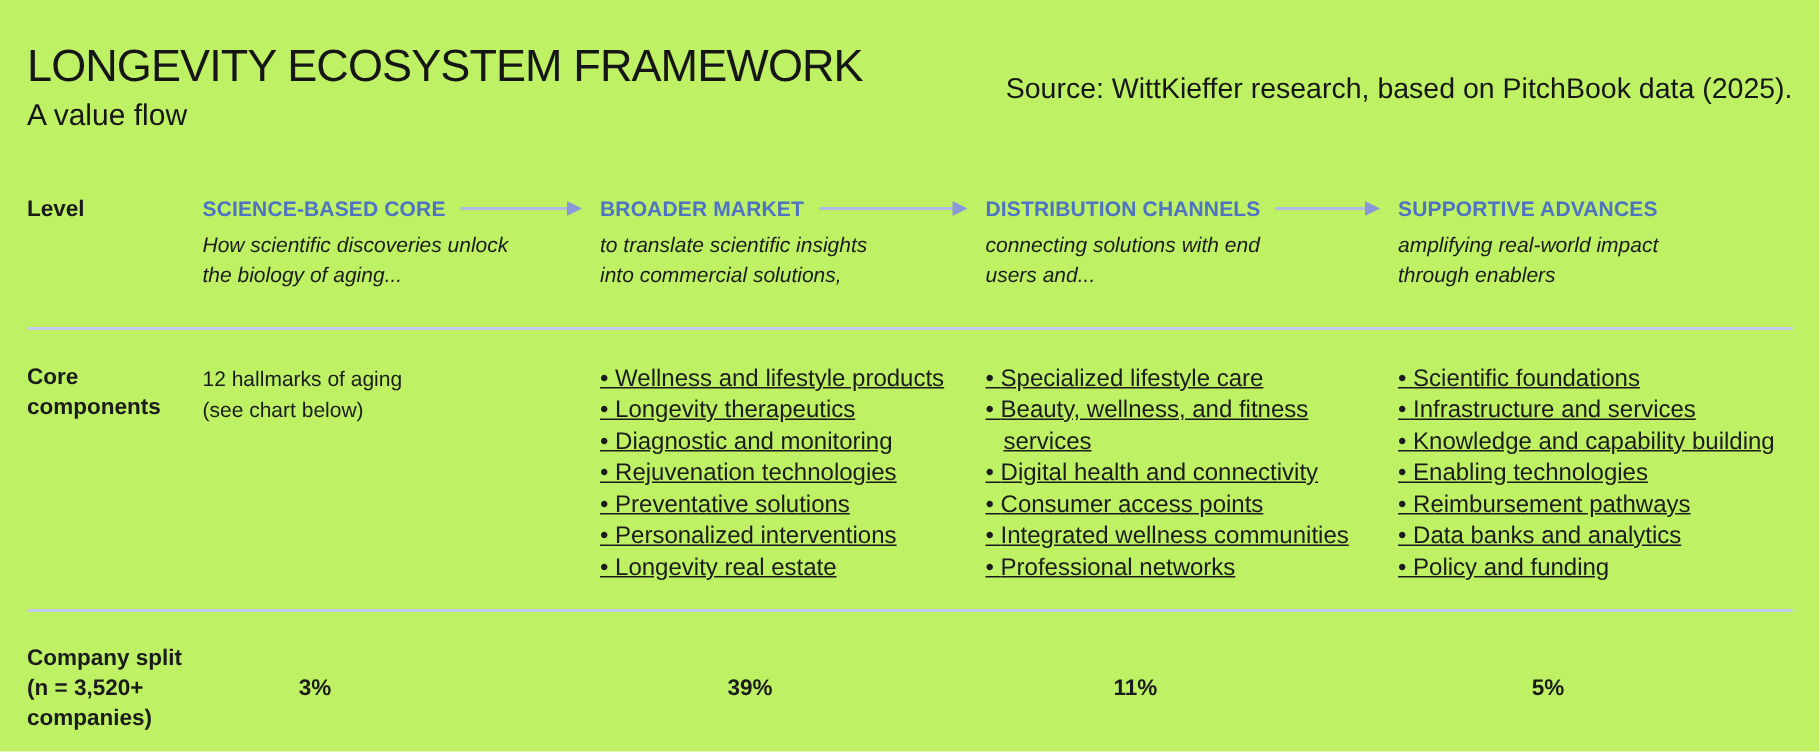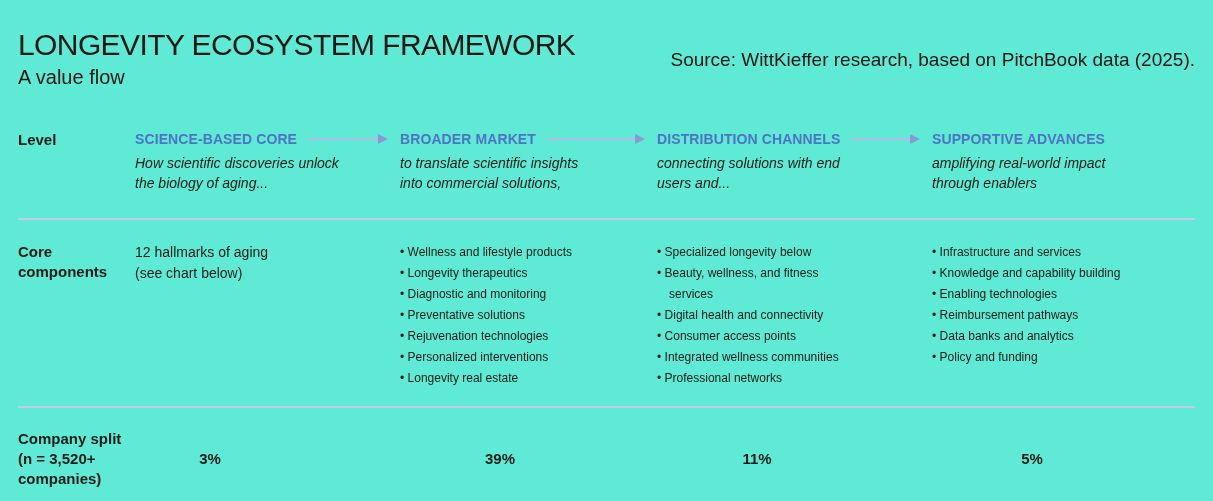--- a/index.html
+++ b/index.html
@@ -11,21 +11,21 @@
   }
   *{box-sizing:border-box;margin:0;padding:0;}
   html,body{background:#ffffff;}
   body{
     font-family:"Liberation Sans","DejaVu Sans",sans-serif;
     color:var(--text,#1b1b1b);
   }
   .canvas{
     position:relative;
     width:1213px;height:501px;
-    background:#5eead4;
+    background:#bef264;
     overflow:hidden;
     padding:0 18px;
   }
   
   .masthead{
     display:flex;justify-content:space-between;align-items:flex-start;
     padding-top:28px;
   }
   .title{
     font-size:30px;
@@ -102,22 +102,23 @@
     white-space:pre-line;
   }
   
   .core-text{
     font-size:14px;
     line-height:21px;
     white-space:pre-line;
   }
   ul.bullets{
     list-style:none;
-    font-size:12px;
+    font-size:16px;
     line-height:21px;
+    text-decoration:underline;
   }
   ul.bullets li{
     padding-left:12px;
     text-indent:-12px;
     white-space:pre-line;
   }
   ul.bullets li::before{content:"\2022\00a0";}
   
   .pct{
     font-size:15px;
@@ -186,37 +187,38 @@
     <div class="row-label">Core
 components</div>
 
     <div class="core-text">12 hallmarks of aging
 (see chart below)</div>
 
     <ul class="bullets">
         <li>Wellness and lifestyle products</li>
         <li>Longevity therapeutics</li>
         <li>Diagnostic and monitoring</li>
+        <li>Rejuvenation technologies</li>
         <li>Preventative solutions</li>
-        <li>Rejuvenation technologies</li>
         <li>Personalized interventions</li>
         <li>Longevity real estate</li>
       </ul>
 
     <ul class="bullets">
-        <li>Specialized longevity below</li>
+        <li>Specialized lifestyle care</li>
         <li>Beauty, wellness, and fitness
 services</li>
         <li>Digital health and connectivity</li>
         <li>Consumer access points</li>
         <li>Integrated wellness communities</li>
         <li>Professional networks</li>
       </ul>
 
     <ul class="bullets">
+        <li>Scientific foundations</li>
         <li>Infrastructure and services</li>
         <li>Knowledge and capability building</li>
         <li>Enabling technologies</li>
         <li>Reimbursement pathways</li>
         <li>Data banks and analytics</li>
         <li>Policy and funding</li>
       </ul>
   </div>
 
   <hr class="divider">

